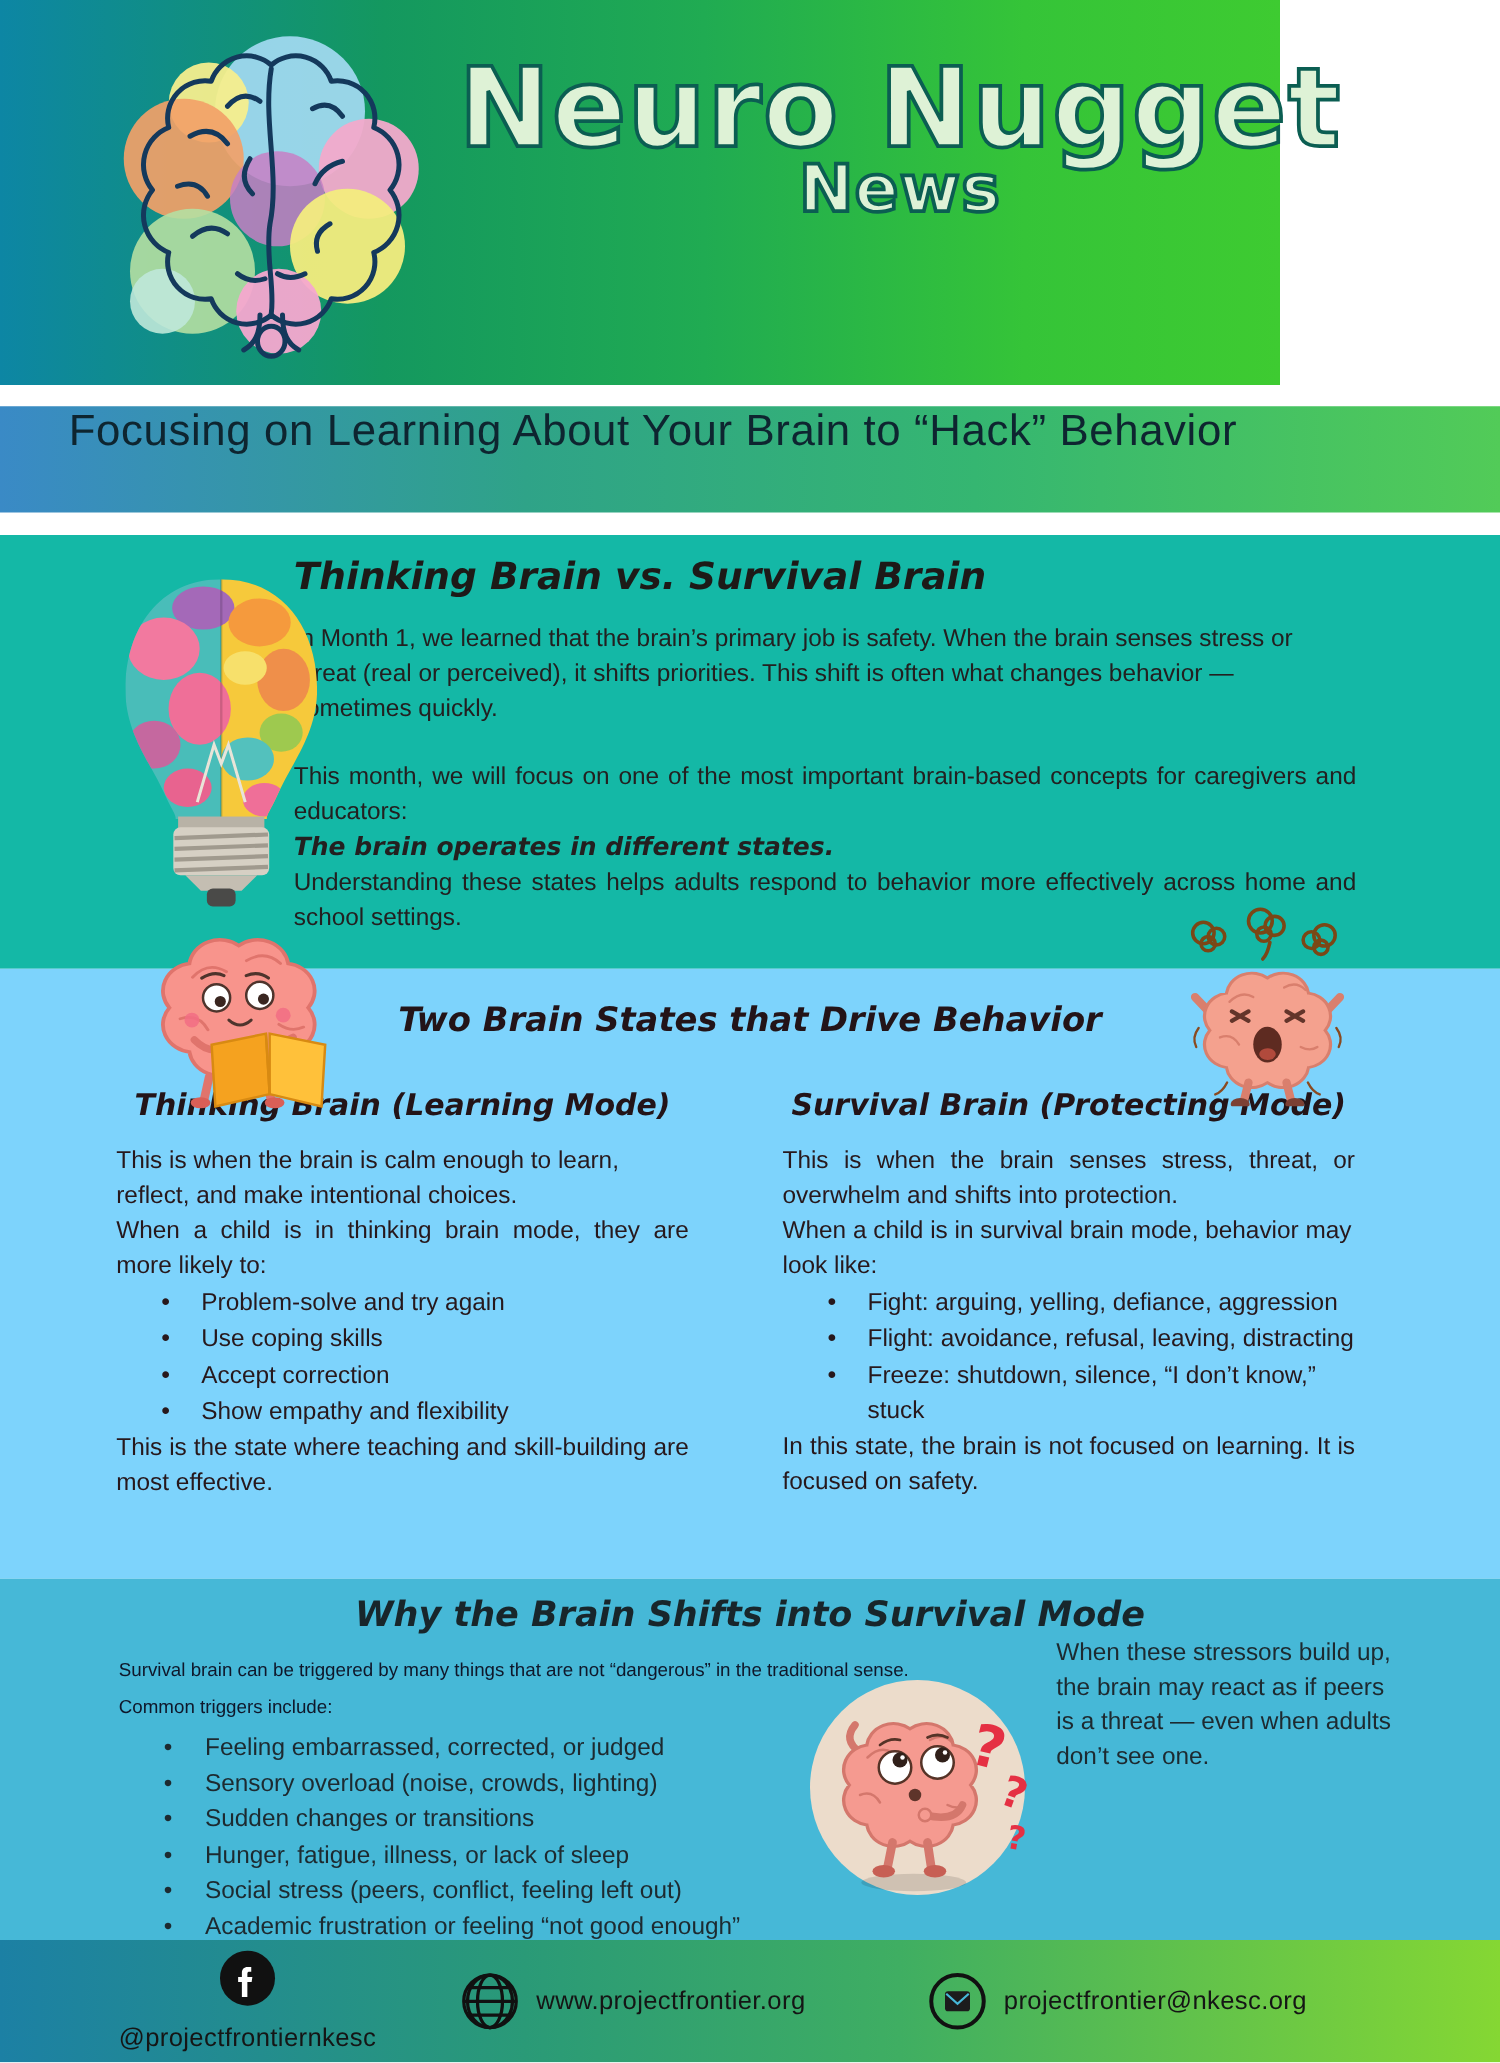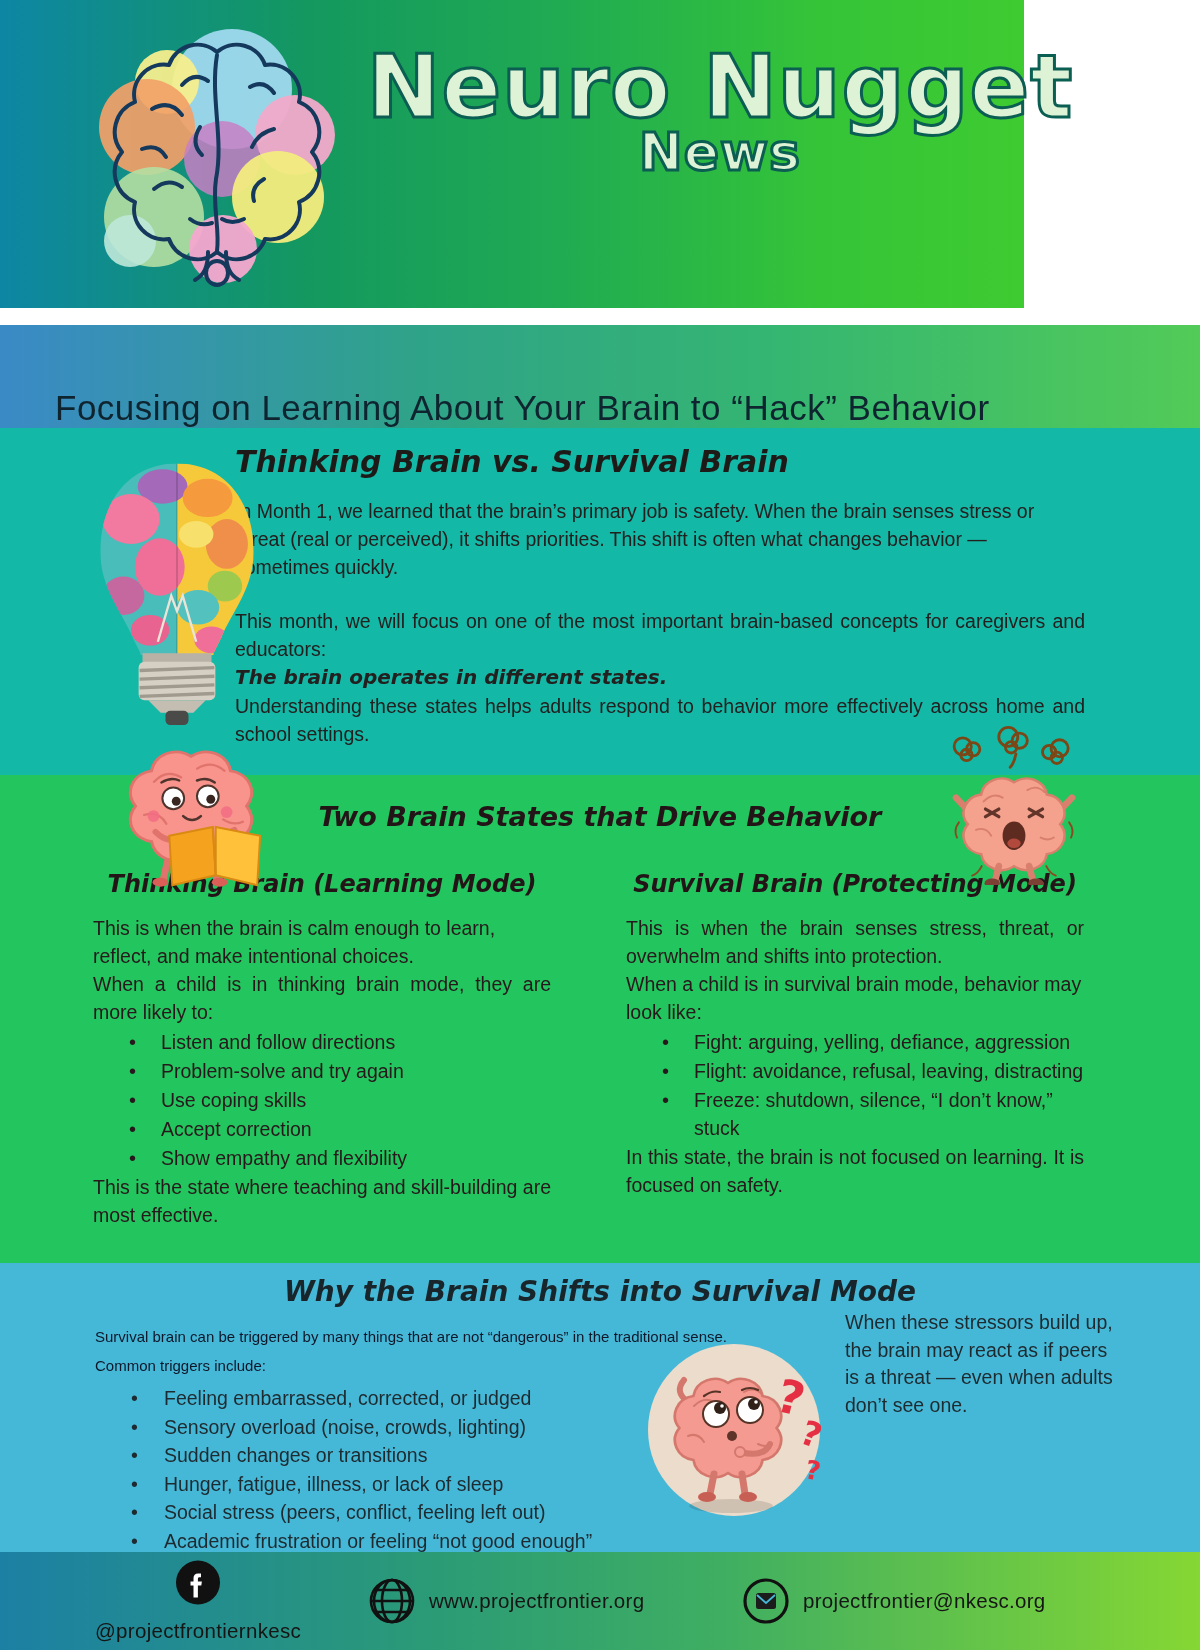--- a/index.html
+++ b/index.html
@@ -11,39 +11,39 @@
     background:linear-gradient(90deg,#0d86a4 0%,#14985f 30%,#20ab52 55%,#35c438 80%,#3ecb31 100%); }
   .logo { position:absolute; left:92px; top:26px; width:250px; height:262px; }
   .masthead { position:absolute; left:350px; top:42px; width:740px; text-align:center;
     font-family:"DejaVu Sans", sans-serif; font-weight:700; line-height:1.02;
     color:#def2d6; -webkit-text-stroke:3px #0b5e52; letter-spacing:1px; }
   .masthead .line1 { font-size:88px; }
   .masthead .line2 { font-size:52px; margin-top:-6px; }
 
   
   .strip { position:absolute; left:0; top:308px; width:1200px; height:17px; background:#ffffff; }
-  .banner { position:absolute; left:0; top:325px; width:1200px; height:103px;
+  .banner { position:absolute; left:0; top:325px; width:1200px; height:85px;
     background:linear-gradient(90deg,#3a8ac6 0%,#2fa388 35%,#35b671 65%,#52cb58 100%);
-    display:flex; align-items:flex-end; }
+    display:flex; align-items:flex-start; }
   .banner h1 { font-weight:400; font-size:35px; color:#0e2530; padding-left:55px; letter-spacing:.5px; }
 
   
   .intro { position:absolute; left:0; top:428px; width:1200px; height:347px; background:#14b8a6;
     padding:16px 115px 0 235px; }
   .intro h2 { font-family:"DejaVu Sans", sans-serif; font-style:italic; font-weight:800;
     font-size:30px; color:#1d1a18; margin-bottom:18px; }
   .intro p { font-size:19.5px; line-height:28px; }
   .intro .p1 { margin-bottom:26px; }
   .intro .p2 { text-align:justify; }
   .intro .pbold { font-family:"DejaVu Sans", sans-serif; font-style:italic; font-weight:800; font-size:20px; line-height:29px; }
   .intro .p3 { text-align:justify; }
   .bulb { position:absolute; left:76px; top:22px; width:202px; height:278px; }
 
   
-  .states { position:absolute; left:0; top:775px; width:1200px; height:488px; background:#22c55e; }
+  .states { position:absolute; left:0; top:775px; width:1200px; height:488px; background:#7dd3fc; }
   .states h2 { text-align:center; font-family:"DejaVu Sans", sans-serif; font-style:italic;
     font-weight:800; font-size:27px; color:#231418; padding-top:26px; }
   .cols { display:flex; padding:0 115px 0 93px; gap:75px; }
   .col { width:458px; }
   .col h3 { text-align:center; font-family:"DejaVu Sans", sans-serif; font-style:italic;
     font-weight:800; font-size:24px; color:#231418; margin:38px 0 16px; }
   .col p, .col li { font-size:19.5px; line-height:28px; color:#27181c; }
   .col .just { text-align:justify; }
   .col ul { list-style:none; margin:2px 0 0 36px; }
   .col li { position:relative; padding-left:32px; margin-bottom:1px; }
@@ -245,21 +245,20 @@
       </g>
     </svg>
 
     <h2>Two Brain States that Drive Behavior</h2>
     <div class="cols">
       <div class="col">
         <h3>Thinking Brain (Learning Mode)</h3>
         <p>This is when the brain is calm enough to learn, reflect, and make intentional choices.</p>
         <p class="just">When a child is in thinking brain mode, they are more likely to:</p>
         <ul>
-          <li>Listen and follow directions</li>
           <li>Problem-solve and try again</li>
           <li>Use coping skills</li>
           <li>Accept correction</li>
           <li>Show empathy and flexibility</li>
         </ul>
         <p class="just">This is the state where teaching and skill-building are most effective.</p>
       </div>
       <div class="col">
         <h3>Survival Brain (Protecting Mode)</h3>
         <p class="just">This is when the brain senses stress, threat, or overwhelm and shifts into protection.</p>

